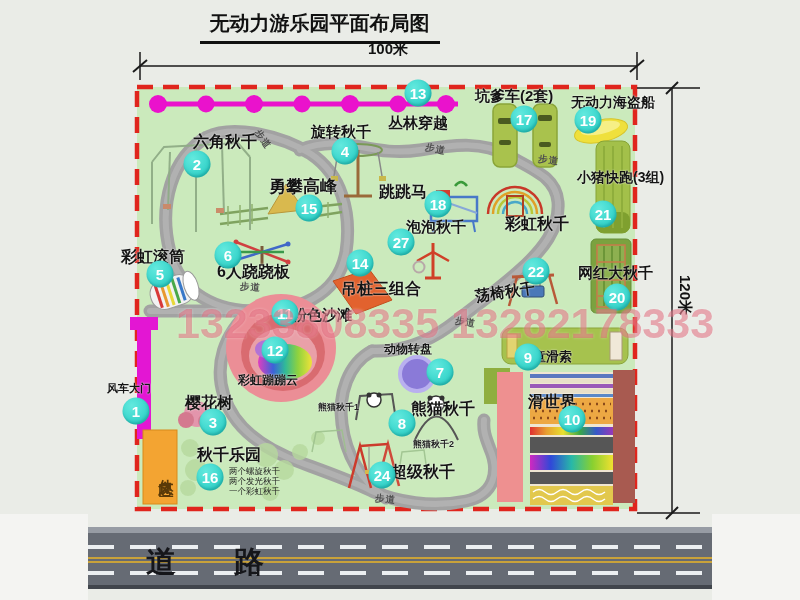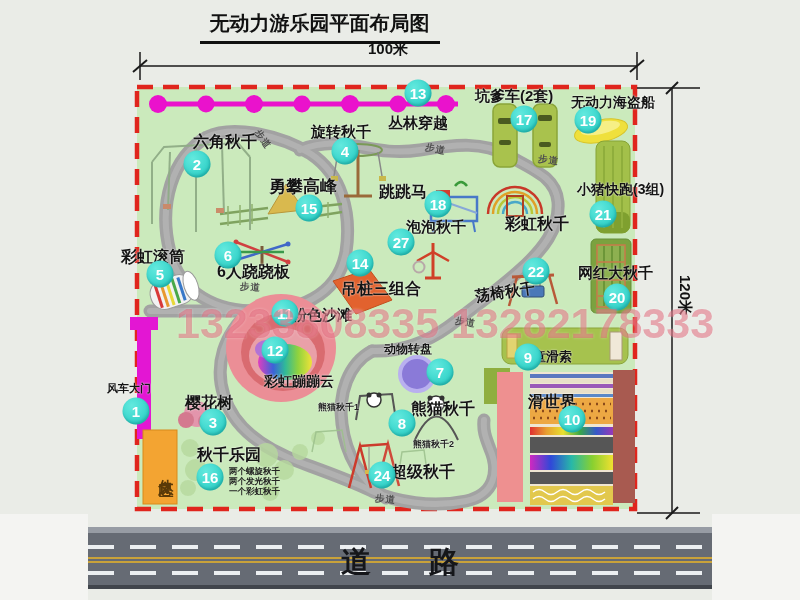--- a/index.html
+++ b/index.html
@@ -11,32 +11,32 @@
   .dim-lbl{position:absolute;font-size:15px;font-weight:bold;color:#111;}
   .lbl{position:absolute;font-weight:bold;color:#141414;white-space:nowrap;line-height:1.05;
        text-shadow:0 0 2px rgba(255,255,255,.75),0 0 1px rgba(255,255,255,.6);}
   .badge{position:absolute;width:27px;height:27px;border-radius:50%;color:#fff;
        background:radial-gradient(circle at 35% 30%,#63e9de,#1fc9c0);
        box-shadow:inset -1px -2px 3px rgba(0,100,100,.35);
        font-size:15px;font-weight:bold;text-align:center;line-height:27px;
        transform:translate(-50%,-50%);}
   .sm{font-size:9px;font-weight:bold;color:#222;}
   .path-lbl{position:absolute;font-size:9.5px;color:#4e4e4e;font-weight:bold;letter-spacing:1px;}
-  .notes div{font-size:8.5px;font-weight:bold;color:#222;line-height:10px;white-space:nowrap;}
+  .notes div{font-size:8.5px;font-weight:normal;color:#222;line-height:10px;white-space:nowrap;}
   .rest{position:absolute;left:147px;top:436px;width:28px;height:68px;
        writing-mode:vertical-rl;text-orientation:upright;font-size:15px;font-weight:bold;
        color:#5a3a08;letter-spacing:2px;text-align:center;}
   .wm{position:absolute;font-weight:bold;color:rgba(222,92,112,.5);white-space:nowrap;
       pointer-events:none;text-shadow:0 0 3px rgba(255,255,255,.3);}
   .road{position:absolute;left:88px;top:527px;width:624px;height:52px;background:#666b74;
       border-top:6px solid #979ca4;border-bottom:4px solid #41454c;}
   .road .dash{position:absolute;left:0;width:100%;height:4px;
       background:repeating-linear-gradient(90deg,#eceff1 0 26px,transparent 26px 42px);}
   .road .yellow{position:absolute;left:0;width:100%;height:2px;background:#c9a23a;}
-  .road .rlabel{position:absolute;left:0;top:9px;width:100%;text-align:center;color:#15161a;
+  .road .rlabel{position:absolute;left:0;top:9px;width:100%;text-align:left;color:#15161a;
       font-size:30px;font-weight:bold;letter-spacing:58px;padding-left:58px;box-sizing:border-box;}
   .side{position:absolute;width:88px;height:86px;background:#f4f4f2;top:514px;}
 </style>
 </head>
 <body>
 
 <div class="page">
 
   <svg width="800" height="600" viewBox="0 0 800 600" style="position:absolute;left:0;top:0">
     <defs>
@@ -330,35 +330,35 @@
   <div class="lbl" style="left:311px;top:124px;font-size:15px">旋转秋千</div>
   <div class="lbl" style="left:121px;top:249px;font-size:16px">彩虹滚筒</div>
   <div class="lbl" style="left:217px;top:264px;font-size:16px">6人跷跷板</div>
   <div class="lbl" style="left:384px;top:343px;font-size:12px">动物转盘</div>
   <div class="lbl" style="left:411px;top:401px;font-size:16px">熊猫秋千</div>
   <div class="lbl sm" style="left:318px;top:403px">熊猫秋千1</div>
   <div class="lbl sm" style="left:413px;top:440px">熊猫秋千2</div>
   <div class="lbl" style="left:520px;top:350px;font-size:13px">儿童滑索</div>
   <div class="lbl" style="left:528px;top:394px;font-size:16px">滑世界</div>
   <div class="lbl" style="left:292px;top:307px;font-size:15px">粉色沙滩</div>
-  <div class="lbl" style="left:264px;top:374px;font-size:14px">彩虹蹦蹦云</div>
+  <div class="lbl" style="left:238px;top:374px;font-size:12px">彩虹蹦蹦云</div>
   <div class="lbl" style="left:388px;top:115px;font-size:15px">丛林穿越</div>
   <div class="lbl" style="left:341px;top:281px;font-size:16px">吊桩三组合</div>
   <div class="lbl" style="left:269px;top:178px;font-size:17px">勇攀高峰</div>
   <div class="lbl" style="left:197px;top:447px;font-size:16px">秋千乐园</div>
   <div class="notes" style="position:absolute;left:229px;top:466px">
     <div>两个螺旋秋千</div>
     <div>两个发光秋千</div>
     <div>一个彩虹秋千</div>
   </div>
   <div class="lbl" style="left:475px;top:88px;font-size:15px">坑爹车(2套)</div>
   <div class="lbl" style="left:379px;top:184px;font-size:16px">跳跳马</div>
   <div class="lbl" style="left:571px;top:95px;font-size:14px">无动力海盗船</div>
   <div class="lbl" style="left:578px;top:265px;font-size:15px">网红大秋千</div>
-  <div class="lbl" style="left:577px;top:182px;font-size:14px">小猪快跑(3组)</div>
+  <div class="lbl" style="left:577px;top:170px;font-size:14px">小猪快跑(3组)</div>
   <div class="lbl" style="left:475px;top:284px;font-size:15px;transform:rotate(-8deg)">荡椅秋千</div>
   <div class="lbl" style="left:406px;top:219px;font-size:15px">泡泡秋千</div>
   <div class="lbl" style="left:391px;top:464px;font-size:16px">超级秋千</div>
   <div class="lbl" style="left:505px;top:216px;font-size:16px">彩虹秋千</div>
   <div class="rest">休息区</div>
 
   <div class="path-lbl" style="left:252px;top:133px;transform:rotate(55deg)">步道</div>
   <div class="path-lbl" style="left:425px;top:143px;transform:rotate(12deg)">步道</div>
   <div class="path-lbl" style="left:538px;top:154px;transform:rotate(8deg)">步道</div>
   <div class="path-lbl" style="left:240px;top:281px;transform:rotate(4deg)">步道</div>

